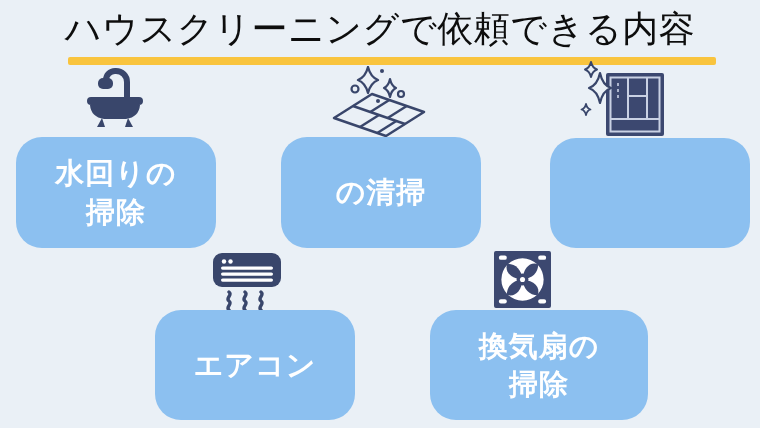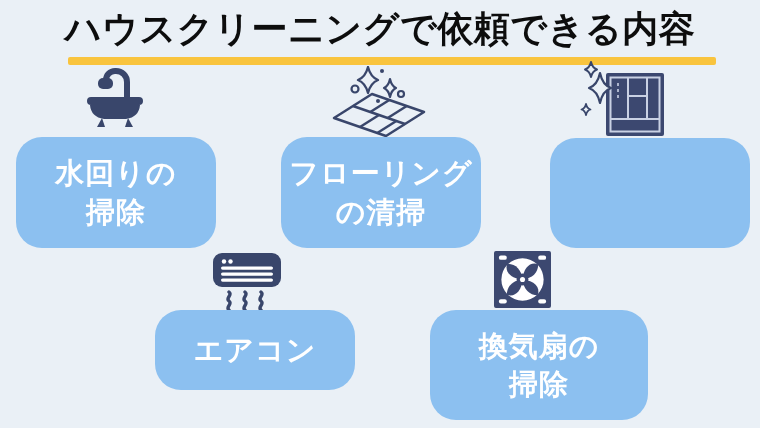--- a/index.html
+++ b/index.html
@@ -14,21 +14,21 @@
     background: #eaf0f6;
     overflow: hidden;
   }
   .title {
     position: absolute;
     top: 6px;
     left: 0;
     width: 100%;
     text-align: center;
     font-size: 36px;
-    font-weight: 700;
+    font-weight: 400;
     color: #0d0d0d;
     letter-spacing: 0.5px;
     line-height: 1.3;
     white-space: nowrap;
   }
   .title-underline {
     position: absolute;
     top: 57px;
     left: 68px;
     width: 648px;
@@ -47,21 +47,21 @@
     text-align: center;
     color: #ffffff;
     font-weight: bold;
     font-size: 29px;
     line-height: 1.32;
     letter-spacing: 1px;
   }
   .card-1 { left: 16px;  top: 137px; width: 200px; height: 111px; font-family: Liberation Serif, serif; }
   .card-2 { left: 281px; top: 137px; width: 200px; height: 111px; }
   .card-3 { left: 550px; top: 138px; width: 200px; height: 110px; }
-  .card-4 { left: 155px; top: 310px; width: 200px; height: 80px; }
+  .card-4 { left: 155px; top: 310px; width: 200px; height: 110px; }
   .card-5 { left: 430px; top: 310px; width: 218px; height: 110px; }
   .icon { position: absolute; line-height: 0; }
   .icon-1 { left: 82px;  top: 66px; }
   .icon-2 { left: 330px; top: 66px; }
   .icon-3 { left: 580px; top: 60px; }
   .icon-4 { left: 212px; top: 252px; }
   .icon-5 { left: 494px; top: 251px; }
 </style>
 </head>
 <body>
@@ -156,21 +156,20 @@
       <circle cx="29" cy="29" r="2.6" fill="#ffffff"></circle>
     </svg>
   </div>
 
   <div class="card card-1">
     <span>水回りの</span>
     <span>掃除</span>
   </div>
 
   <div class="card card-2">
-    <span>フローリング</span>
     <span>の清掃</span>
   </div>
 
   <div class="card card-3">
   </div>
 
   <div class="card card-4">
     <span>エアコン</span>
   </div>
 

